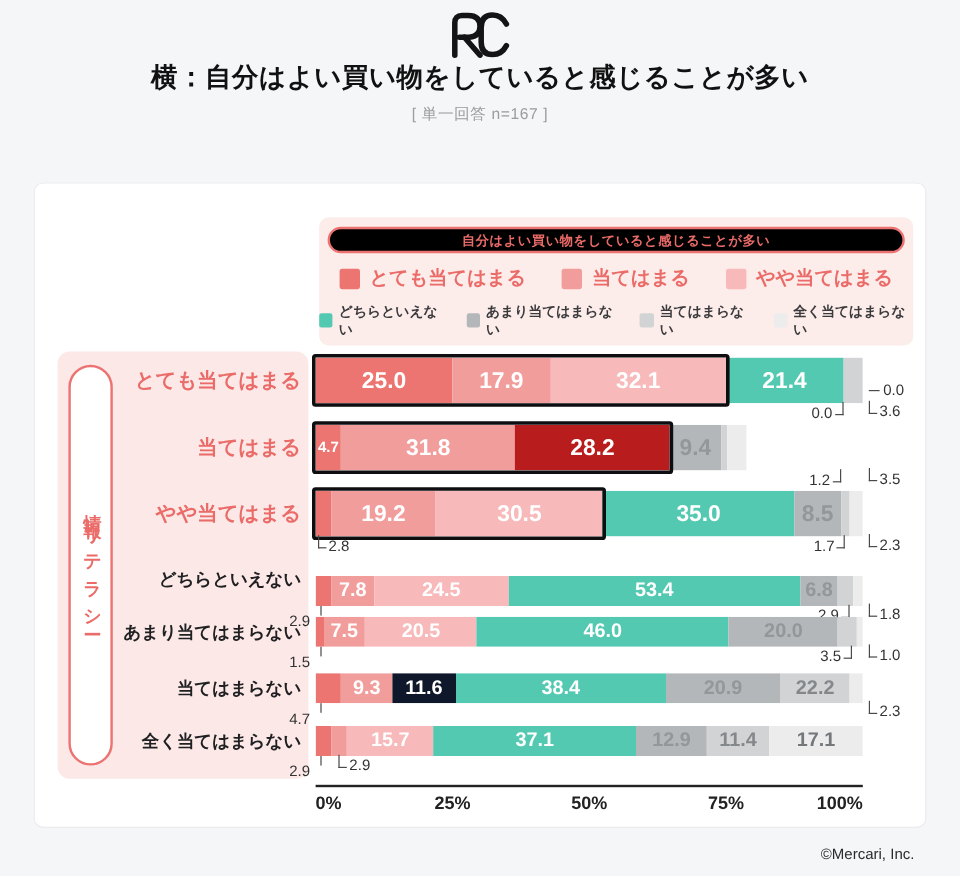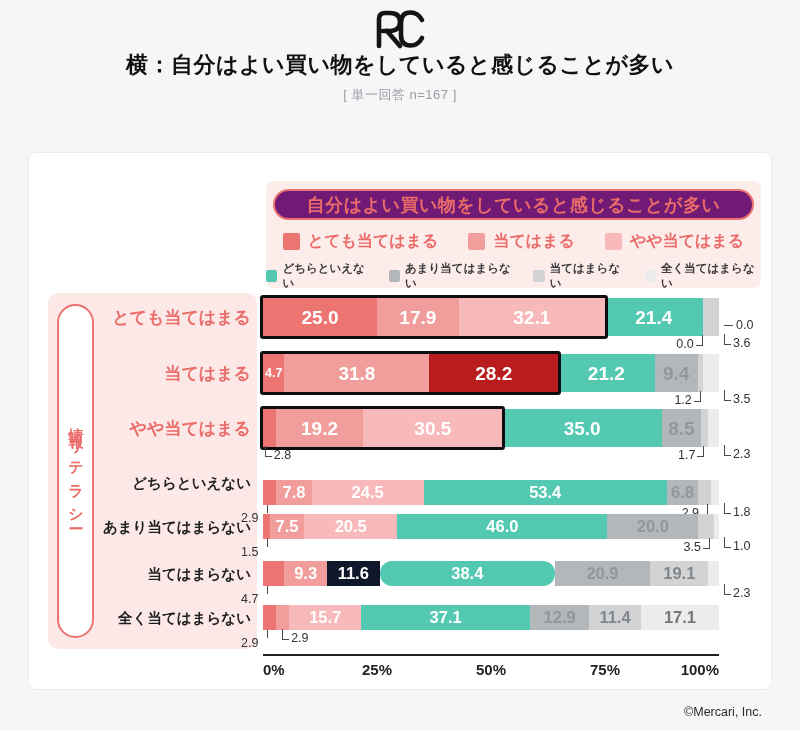--- a/index.html
+++ b/index.html
@@ -18,24 +18,24 @@
   .card {
     position:relative; margin:0 28px; width:744px; height:538px;
     background:#fff; border:1px solid #ebebef; border-radius:8px;
   }
   
   .legend-box {
     position:absolute; left:237px; top:28px; width:495px; height:107px;
     background:#fcecea; border-radius:8px;
   }
   .legend-pill {
-    margin:8px auto 0; width:481px; height:31px; background:#701a75;
+    margin:8px auto 0; width:481px; height:22px; background:#000000;
     border:2px solid #ec7371; border-radius:17px;
     display:flex; align-items:center; justify-content:center;
-    color:#ea6b68; font-weight:700; font-size:18px; letter-spacing:.5px;
+    color:#ea6b68; font-weight:700; font-size:11px; letter-spacing:.5px;
   }
   .legend-primary { margin-top:11px; display:flex; justify-content:center; gap:30px; }
   .legend-primary .li { display:flex; align-items:center; gap:8px; color:#ea6b68; font-weight:700; font-size:16px; }
   .legend-primary .sw { width:17px; height:17px; border-radius:2px; }
   .legend-secondary { margin-top:9px; display:flex; justify-content:center; gap:17px; }
   .legend-secondary .li { display:flex; align-items:center; gap:5px; color:#3a3a3c; font-weight:600; font-size:11.5px; }
   .legend-secondary .sw { width:12px; height:12px; border-radius:2px; }
   
   .left-panel { position:absolute; left:19px; top:140px; width:209px; height:356px; background:#fbe8e7; border-radius:10px; }
   .y-pill {
@@ -168,23 +168,20 @@
           <div class="bar">
             <div class="seg" style="flex: 0 0 4.7%; background: rgb(236, 117, 114);">
               <span class="seg-label" style="font-size: 12.5px; color: rgb(255, 255, 255);">4.7</span>
             </div>
             <div class="seg" style="flex: 0 0 31.8%; background: rgb(241, 157, 155);">
               <span class="seg-label" style="font-size: 19px; color: rgb(255, 255, 255);">31.8</span>
             </div>
             <div class="seg" style="flex: 0 0 28.2%; background: #b91c1c;">
               <span class="seg-label" style="font-size: 19px; color: rgb(255, 255, 255);">28.2</span>
             </div>
-            <div class="seg" style="flex: 0 0 21.2%; background: rgb(83, 201, 177);">
-              <span class="seg-label" style="font-size: 19px; color: rgb(255, 255, 255);">21.2</span>
-            </div>
             <div class="seg" style="flex: 0 0 9.4%; background: rgb(180, 183, 185);">
               <span class="seg-label" style="font-size: 19px; color: rgb(147, 151, 154);">9.4</span>
             </div>
             <div class="seg" style="flex: 0 0 1.2%; background: rgb(209, 211, 213);"></div>
             <div class="seg" style="flex: 0 0 3.5%; background: rgb(235, 236, 235);"></div>
           </div>
           <div class="hl-box" style="left: -3px; top: -3px; width: calc(64.7% + 6px); height: 44px;"></div>
           <div class="co" style="top: 37px; right: calc(4%);">
             <span class="co-txt mb" style="margin-right: 2px;">1.2</span>
             <span class="elb-r"></span>
@@ -302,28 +299,28 @@
         <div class="row-label nm" style="top: 12.5px;">当てはまらない</div>
         <div class="bar-wrap" style="top: 0px; height: 25px;">
           <div class="bar">
             <div class="seg" style="flex: 0 0 4.7%; background: rgb(236, 117, 114);"></div>
             <div class="seg" style="flex: 0 0 9.3%; background: rgb(241, 157, 155);">
               <span class="seg-label" style="font-size: 16.5px; color: rgb(255, 255, 255);">9.3</span>
             </div>
             <div class="seg" style="flex: 0 0 11.6%; background: #0f172a;">
               <span class="seg-label" style="font-size: 16.5px; color: rgb(255, 255, 255);">11.6</span>
             </div>
-            <div class="seg" style="flex: 0 0 38.4%; background: rgb(83, 201, 177); border-radius: 12px;">
+            <div class="seg" style="flex: 0 0 38.4%; background: rgb(83, 201, 177);">
               <span class="seg-label" style="font-size: 16.5px; color: rgb(255, 255, 255);">38.4</span>
             </div>
             <div class="seg" style="flex: 0 0 20.9%; background: rgb(180, 183, 185);">
               <span class="seg-label" style="font-size: 16.5px; color: rgb(147, 151, 154);">20.9</span>
             </div>
             <div class="seg" style="flex: 0 0 12.8%; background: rgb(209, 211, 213);">
-              <span class="seg-label" style="font-size: 16.5px; color: rgb(132, 136, 139);">19.1</span>
+              <span class="seg-label" style="font-size: 16.5px; color: rgb(132, 136, 139);">22.2</span>
             </div>
             <div class="seg" style="flex: 0 0 2.3%; background: rgb(235, 236, 235);"></div>
           </div>
           <span class="tickline" style="left: 4px; top: 25px; height: 8px;"></span>
           <div class="co" style="left: -22px; top: 32px;">
             <span class="co-txt">4.7</span>
           </div>
           <div class="co" style="left: calc(100% + 5px); top: 23px;">
             <span class="elb-l" style="margin-right: 2px;"></span>
             <span class="co-txt mb">2.3</span>

